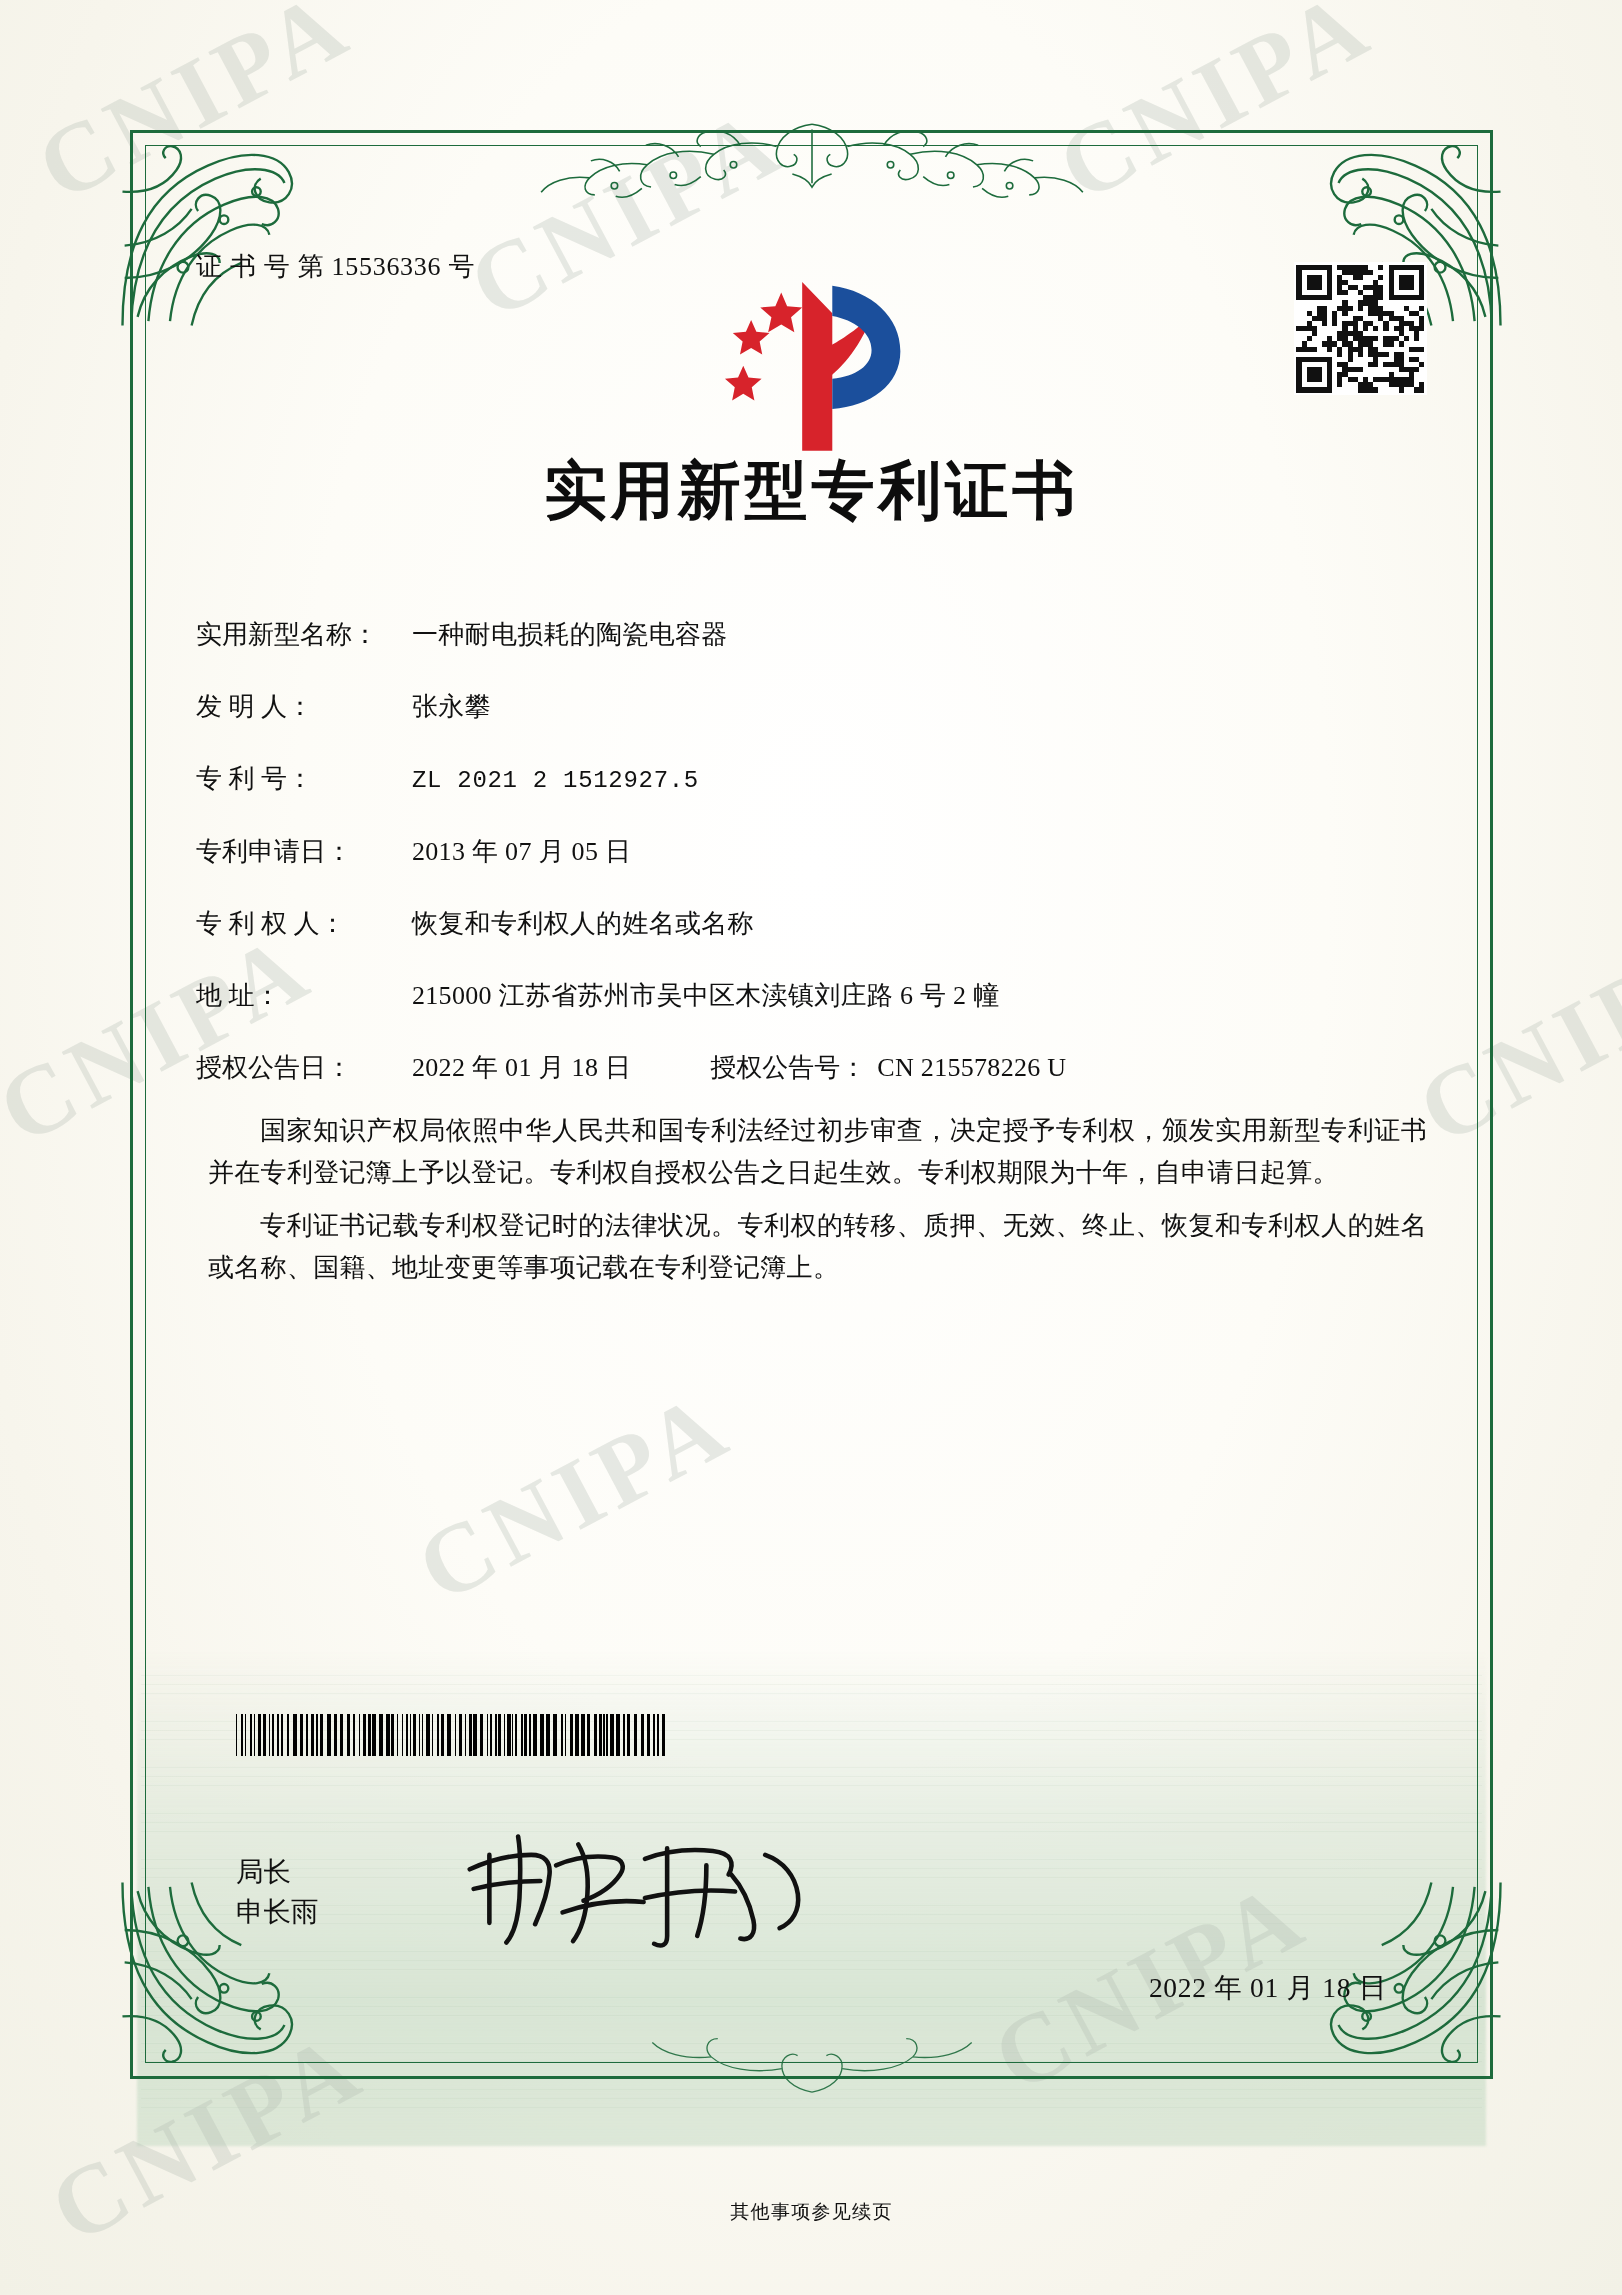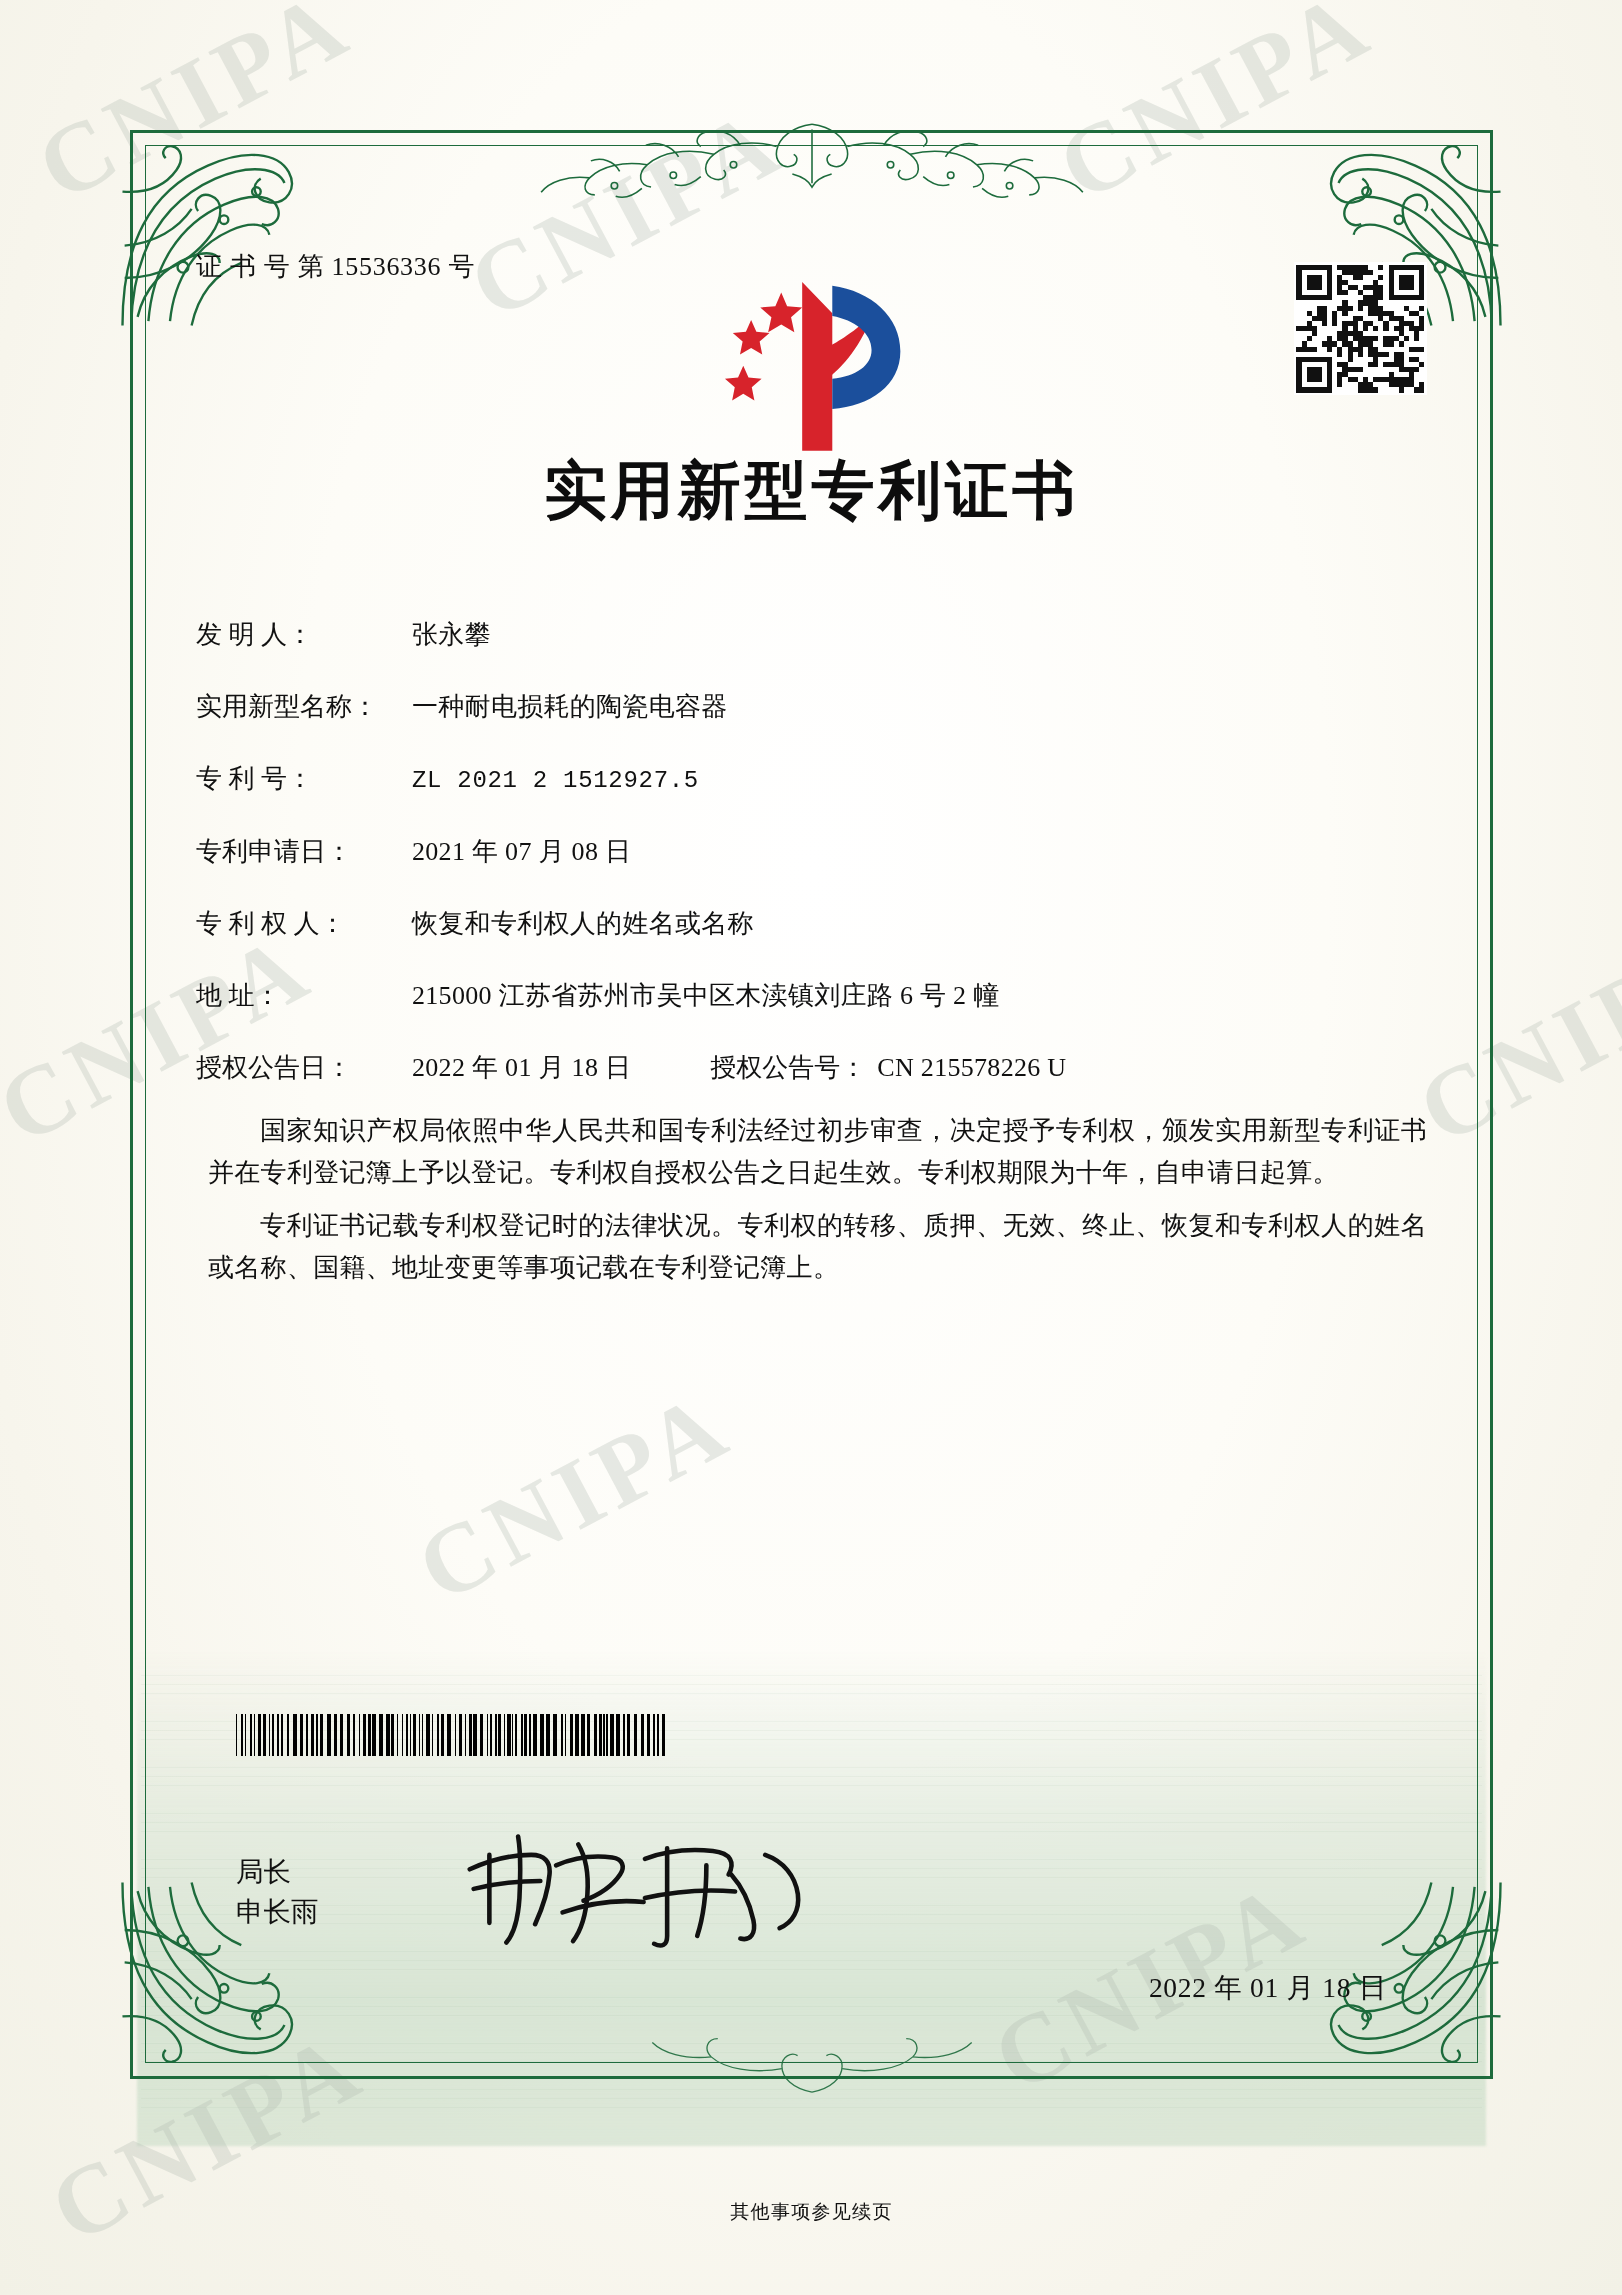--- a/index.html
+++ b/index.html
@@ -1026,34 +1026,34 @@
     </svg>
   </div>
 
   <div class="content">
     <p class="cert-no">证 书 号 第 15536336 号</p>
 
     <h1 class="title">实用新型专利证书</h1>
 
     <div class="fields">
       <div class="field-row">
+        <span class="field-label">实用新型名称：</span>
+        <span class="field-value">一种耐电损耗的陶瓷电容器</span>
+      </div>
+      <div class="field-row">
         <span class="field-label">发     明     人：</span>
         <span class="field-value">张永攀</span>
-      </div>
-      <div class="field-row">
-        <span class="field-label">实用新型名称：</span>
-        <span class="field-value">一种耐电损耗的陶瓷电容器</span>
       </div>
       <div class="field-row">
         <span class="field-label">专     利     号：</span>
         <span class="field-value mono">ZL 2021 2 1512927.5</span>
       </div>
       <div class="field-row">
         <span class="field-label">专利申请日：</span>
-        <span class="field-value">2021 年 07 月 08 日</span>
+        <span class="field-value">2013 年 07 月 05 日</span>
       </div>
       <div class="field-row">
         <span class="field-label">专 利 权 人：</span>
         <span class="field-value">恢复和专利权人的姓名或名称</span>
       </div>
       <div class="field-row">
         <span class="field-label">地            址：</span>
         <span class="field-value">215000 江苏省苏州市吴中区木渎镇刘庄路 6 号 2 幢</span>
       </div>
 

